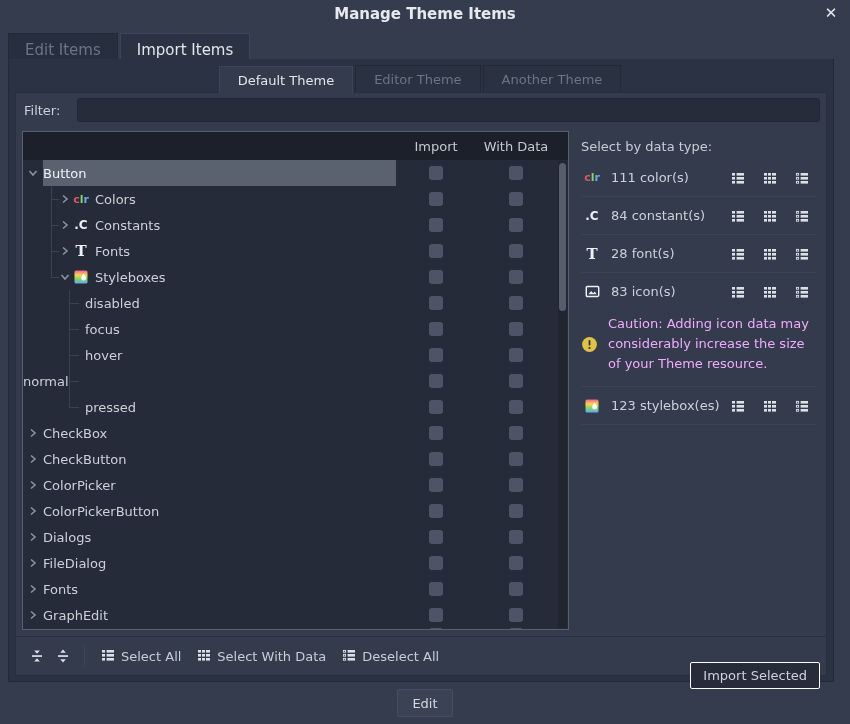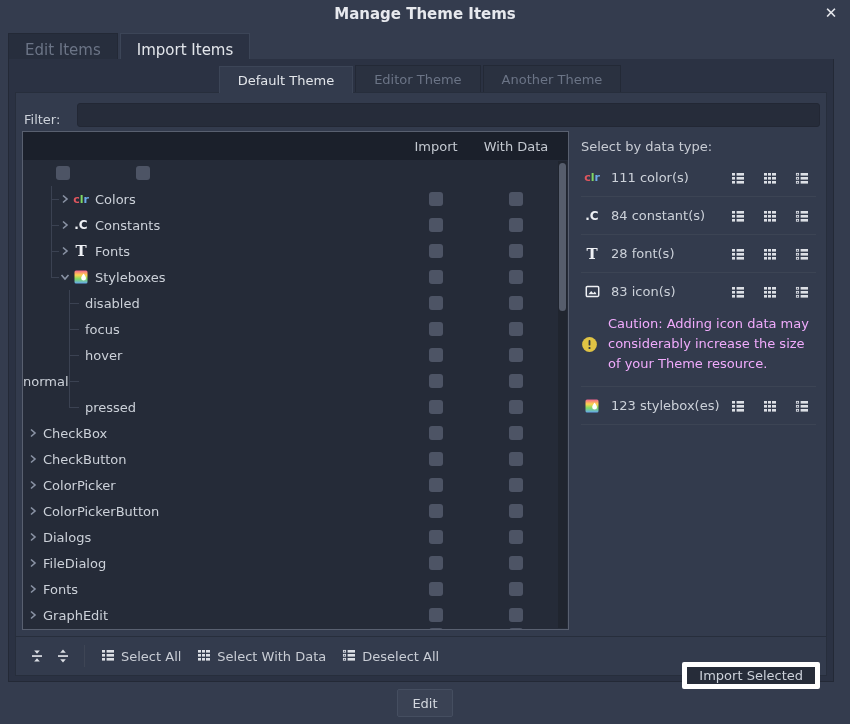--- a/index.html
+++ b/index.html
@@ -29,21 +29,21 @@
   
   .theme-tabbar { height:33px; display:flex; align-items:flex-end; justify-content:center; }
   .ttab { height:27px; padding:0 18px; display:flex; align-items:center; color:#6b7486;
           background:#2a3140; border:1px solid #232936; border-bottom:none; margin-right:2px; }
   .ttab--active { background:#333b4d; color:#e3e6eb; border-color:#3c4557; position:relative; z-index:2; top:1px; }
 
   
   .inner { position:absolute; left:6px; right:6px; top:33px; bottom:5px;
            background:#333b4d; border:1px solid #272e3c; display:flex; flex-direction:column; }
 
-  .filter-row { height:34px; display:flex; align-items:flex-end; padding:0 6px 0 8px; gap:17px; flex:none; }
+  .filter-row { height:34px; display:flex; align-items:center; padding:0 6px 0 8px; gap:17px; flex:none; }
   .filter-row label { color:#ccd1d9; }
   .filter-input { flex:1; height:24px; background:#262c3a; border:1px solid #222734; border-radius:3px;
                   color:#dfe2e7; font:13px "DejaVu Sans",sans-serif; padding:0 6px; outline:none; }
 
   .main-split { flex:1; display:flex; padding:4px 6px 6px 6px; gap:8px; min-height:0; }
 
   
   .tree { width:547px; flex:none; background:#252b38; border:1px solid #596070; position:relative;
           overflow:hidden; display:flex; flex-direction:column; }
   .tree-header { height:28px; background:#1b202b; display:flex; align-items:center; flex:none; }
@@ -83,21 +83,21 @@
   .g-const { font-weight:bold; font-size:12px; color:#eef0f4; }
   .g-font { font-family:"DejaVu Serif",serif; font-weight:bold; font-size:15px; color:#eef0f4; }
 
   
   .btoolbar { flex:none; height:39px; border-top:1px solid #272e3c; display:flex; align-items:center;
               padding:0 6px 0 10px; gap:4px; }
   .tool-btn { width:22px; height:22px; display:flex; align-items:center; justify-content:center; }
   .tool-sep { width:1px; height:22px; background:#3e4555; margin:0 6px; }
   .tool-item { display:flex; align-items:center; gap:6px; color:#c9cdd5; padding:0 6px; height:26px; }
   .spacer { flex:1; }
-  .import-btn { height:27px; padding:0 12px; background:#262c39; border:5px solid #ffffff;
+  .import-btn { height:27px; padding:0 12px; background:#262c39; border:1px solid #ffffff;
                 border-radius:2px; color:#ccd1da; display:flex; align-items:center; font-size:13px;margin-top:38px; }
 
   .close-row { position:absolute; left:0; right:0; bottom:0; height:42px; display:flex;
                align-items:center; justify-content:center; }
   .close-btn { height:28px; padding:0 14px; background:#3a4254; border:1px solid #454e60; border-radius:2px;
                color:#d4d8df; display:flex; align-items:center; font-size:13px; }
 </style>
 </head>
 <body>
 
@@ -142,20 +142,29 @@
 
         <div class="tree">
           <div class="tree-header">
             <div class="th-spacer"></div>
             <div class="th-col">Import</div>
             <div class="th-col">With Data</div>
             <div class="th-scroll"></div>
           </div>
           <div class="tree-body" id="tree-body">
               <div class="trow selected">
+    <div class="labelarea">
+                  <div class="hl"></div>
+                  <span class="chev" style="left:4px">
+                    <svg width="10" height="10" viewBox="0 0 10 10">
+                      <path d="M1.5 3l3.5 4 3.5-4" fill="none" stroke="#8a93a5" stroke-width="1.6"></path>
+                    </svg>
+                  </span>
+                  <span class="rowlabel" style="margin-left:20px">Button</span>
+                </div>
     <div class="cb-col">
                   <span class="checkbox"></span>
                 </div>
     <div class="cb-col">
                   <span class="checkbox"></span>
                 </div>
     <div class="row-scrollpad"></div>
   </div>
               <div class="trow ">
     <div class="labelarea">

